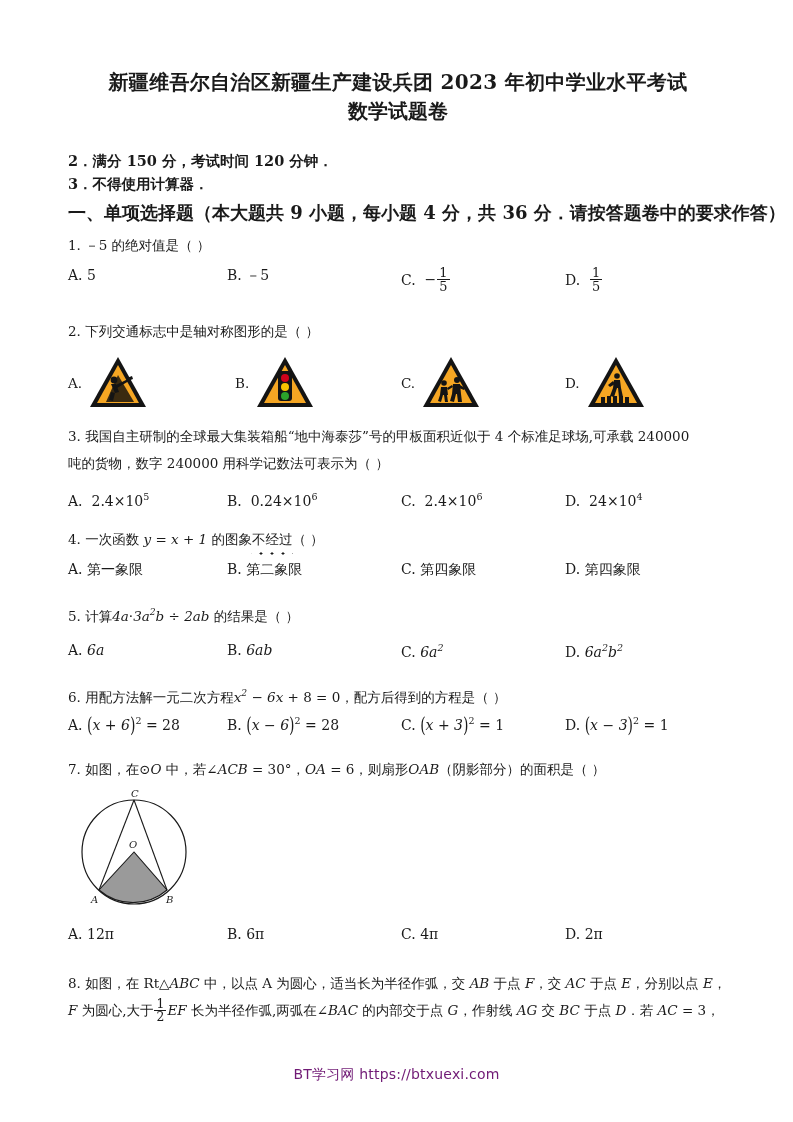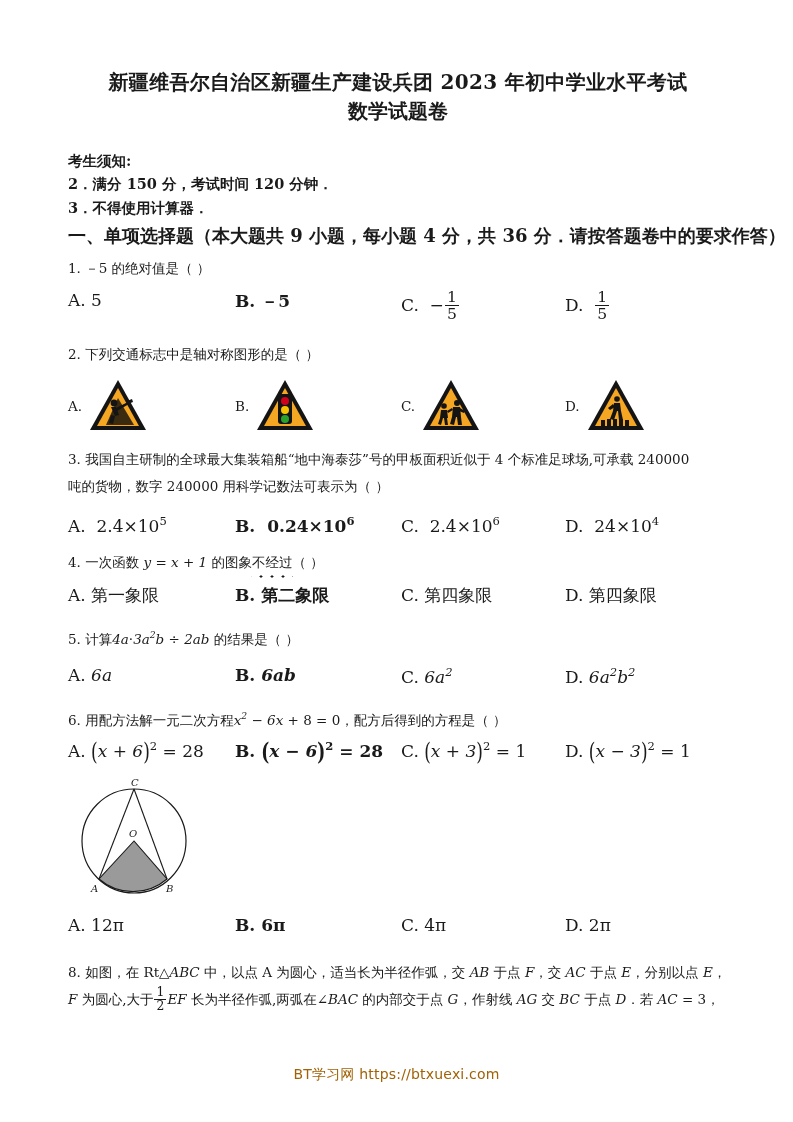--- a/index.html
+++ b/index.html
@@ -64,30 +64,30 @@
     line-height: 1.55;
     margin-top: 7px;
   }
   .q .stem { display: block; }
   .q .stem.two { line-height: 2.0; }
 
   .opts {
     position: relative;
     height: 30px;
     margin-top: 11px;
-    font-size: 17px;
+    font-size: 14px;
   }
   .opts.tall { height: 38px; }
   .opt {
     position: absolute;
     top: 0;
     white-space: nowrap;
   }
   .opt.c0 { left: 0px; }
-  .opt.c1 { left: 167px; font-weight: bold; }
+  .opt.c1 { left: 159px; }
   .opt.c2 { left: 333px; }
   .opt.c3 { left: 497px; }
   .opt-lbl { }
 
   
   .mi { font-style: italic; font-family: "DejaVu Serif","Liberation Serif",serif; }
   .sup { font-size: 0.68em; vertical-align: super; font-style: italic; }
   .supn { font-size: 0.68em; vertical-align: super; font-style: normal; }
 
   .frac {
@@ -157,35 +157,34 @@
   }
 
   
   .footer {
     position: absolute;
     left: 0; top: 1066px;
     width: 793px;
     text-align: center;
     font-family: "DejaVu Sans", "Liberation Sans", sans-serif;
     font-size: 14px;
-    color: #a16207;
+    color: #701a75;
     letter-spacing: 0.2px;
   }
 </style>
 </head>
 <body>
 
 <div class="page">
 <div class="content">
 
   <div class="title1">新疆维吾尔自治区新疆生产建设兵团 2023 年初中学业水平考试</div>
   <div class="title2">数学试题卷</div>
 
   <div class="notice">
-    <span class="ln">考生须知:</span>
     <span class="ln">2．满分 150 分，考试时间 120 分钟．</span>
     <span class="ln">3．不得使用计算器．</span>
   </div>
 
   <div class="sec-head">一、单项选择题（本大题共 9 小题，每小题 4 分，共 36 分．请按答题卷中的要求作答）</div>
 
   <div class="q">
     <span class="stem">
       <span>1.</span>
       <span>－5 的绝对值是（ ）</span>
@@ -379,20 +378,26 @@
       <span class="opt-lbl">B.</span>&nbsp;<span class="paren-big">(</span><span class="mi">x − 6</span><span class="paren-big">)</span><span class="supn">2</span> = <span>28</span>
     </span>
     <span class="opt c2">
       <span class="opt-lbl">C.</span>&nbsp;<span class="paren-big">(</span><span class="mi">x + 3</span><span class="paren-big">)</span><span class="supn">2</span> = <span>1</span>
     </span>
     <span class="opt c3">
       <span class="opt-lbl">D.</span>&nbsp;<span class="paren-big">(</span><span class="mi">x − 3</span><span class="paren-big">)</span><span class="supn">2</span> = <span>1</span>
     </span>
   </div>
 
+  <div class="q" style="margin-top:14px;">
+    <span class="stem">
+      <span>7.</span>
+      <span>如图，在⊙</span><span class="mi">O</span><span> 中，若∠</span><span class="mi">ACB</span><span> = 30°，</span><span class="mi">OA</span><span> = 6，则扇形</span><span class="mi">OAB</span><span>（阴影部分）的面积是（      ）</span>
+    </span>
+  </div>
 
   <div>
     <svg class="fig7" viewBox="0 0 150 126" width="150" height="126">
 
       <circle cx="60" cy="62" r="52" fill="none" stroke="#1a1a1a" stroke-width="1.2"></circle>
 
       <path d="M60,62 L25,100 A52,52 0 0,0 93,100 Z" fill="#9a9a9a" stroke="#1a1a1a" stroke-width="1.1"></path>
 
       <line x1="60" y1="10" x2="25" y2="100" stroke="#1a1a1a" stroke-width="1.1"></line>
       <line x1="60" y1="10" x2="93" y2="100" stroke="#1a1a1a" stroke-width="1.1"></line>

